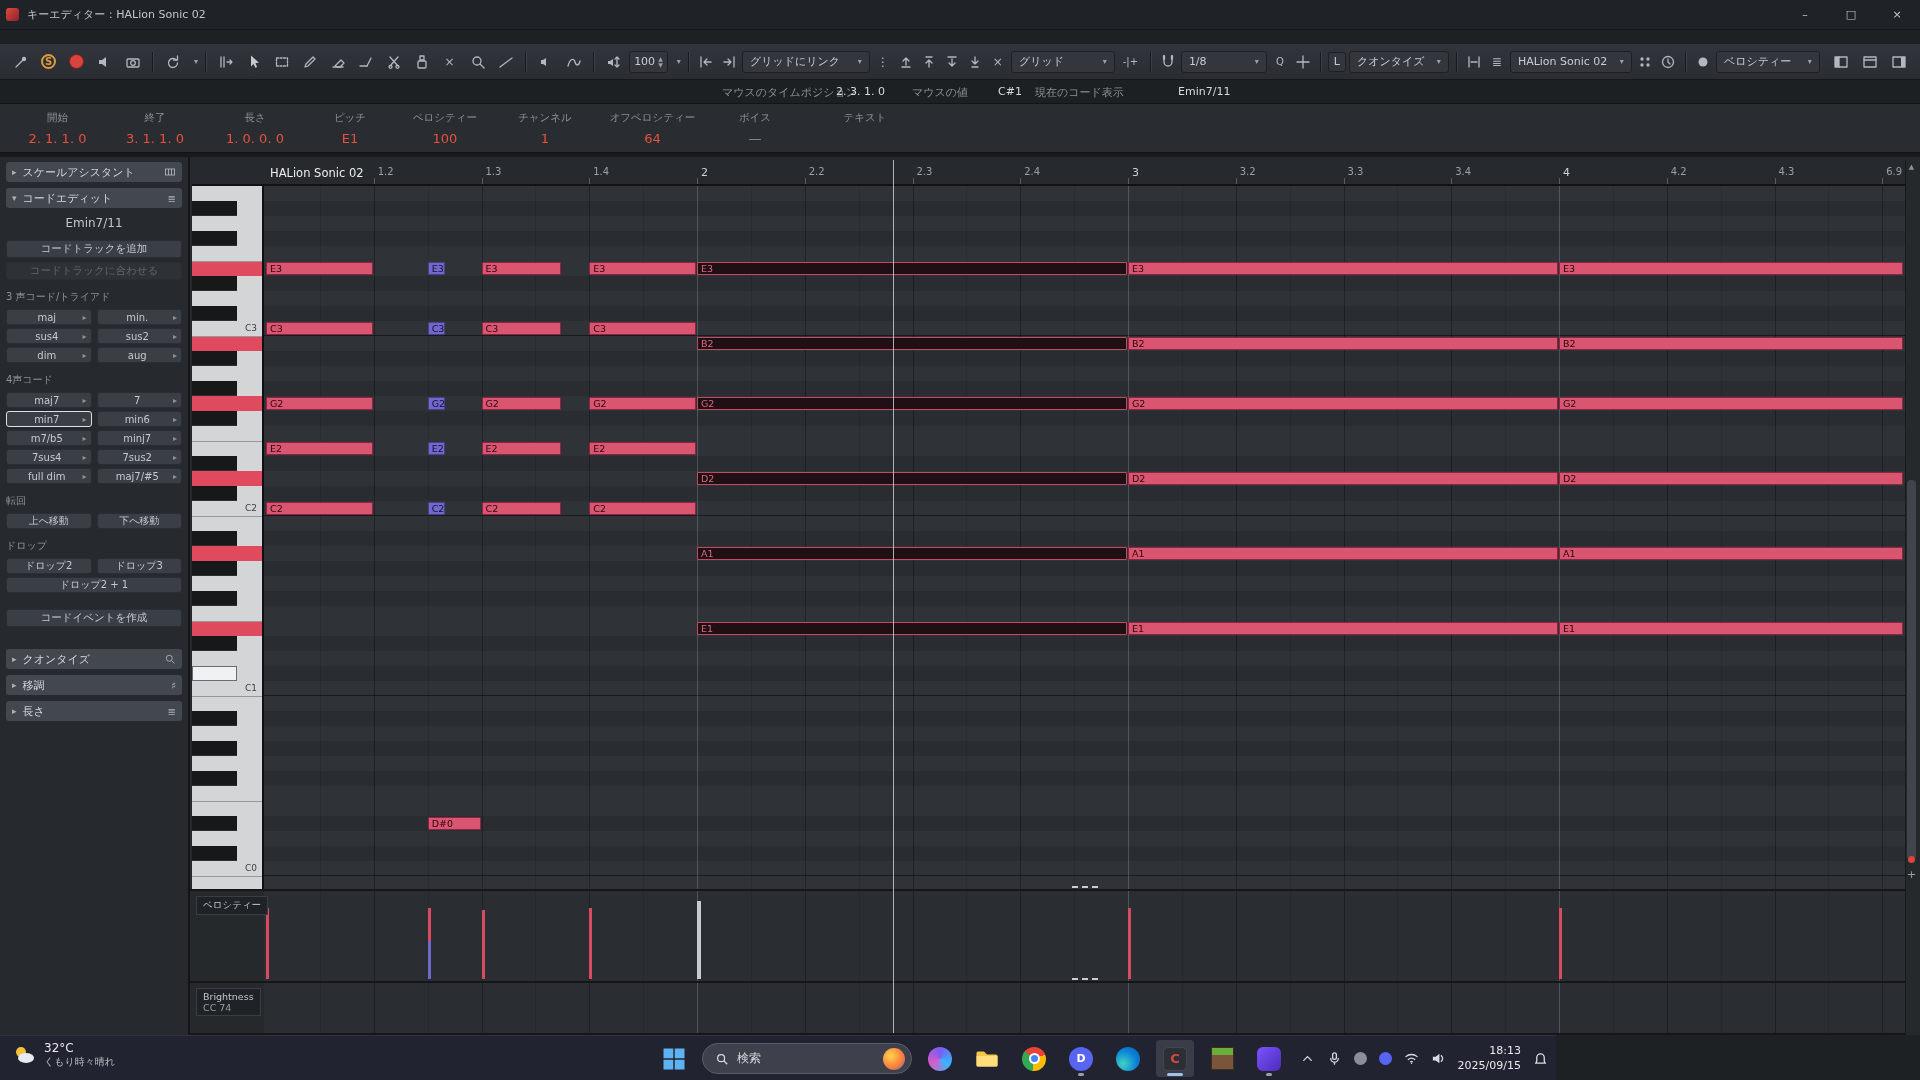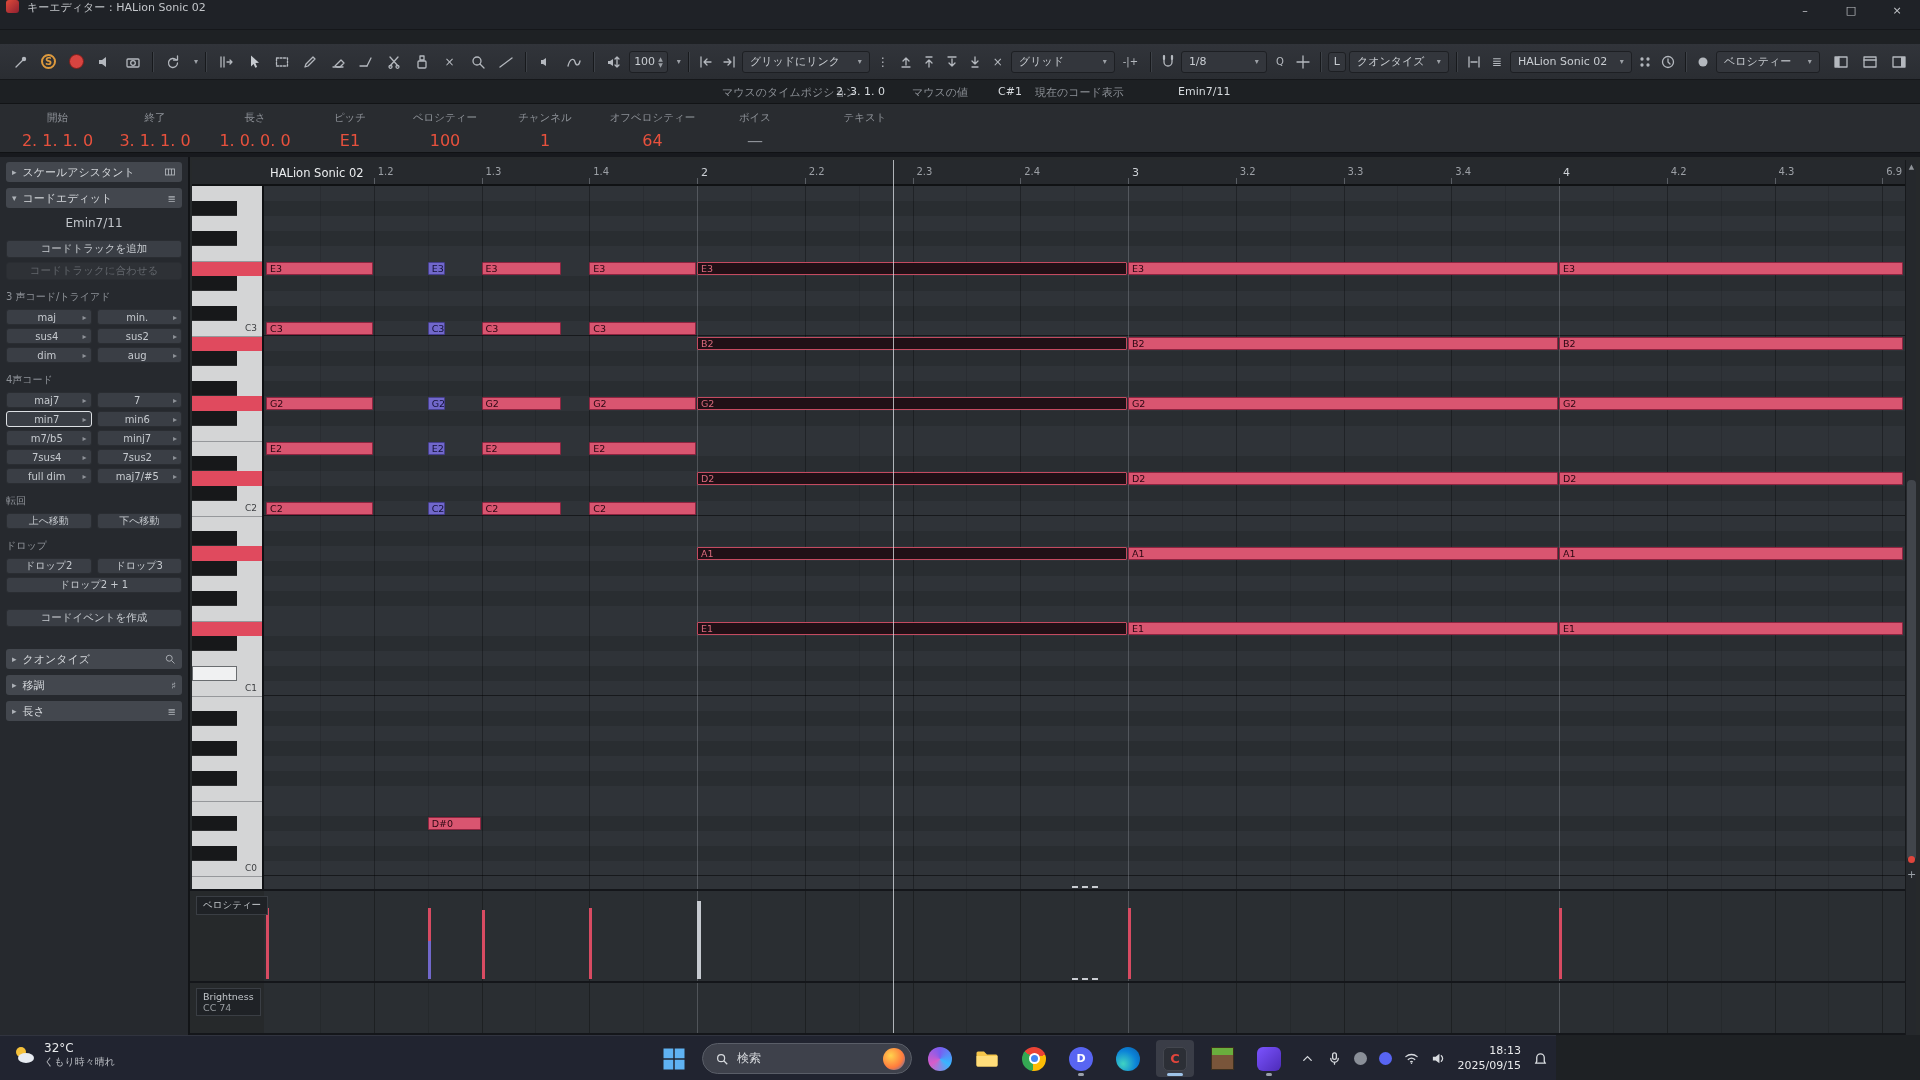--- a/index.html
+++ b/index.html
@@ -1,20 +1,20 @@
 <!DOCTYPE html>
 <html><head>
 <meta charset="utf-8">
 <style>
 *{margin:0;padding:0;box-sizing:border-box;font-family:"DejaVu Sans","Liberation Sans",sans-serif;}
 html,body{width:1920px;height:1080px;overflow:hidden;background:#1e2124;}
 #screen{position:absolute;left:0;top:0;width:1920px;height:1080px;}
 
 
-#titlebar{position:absolute;left:0;top:0;width:1920px;height:30px;background:#1f2227;display:flex;gap:8px;padding-left:6px;color:#c3c6ca;font-size:11px;border-bottom:1px solid #15171a;}
+#titlebar{position:absolute;left:0;top:0;width:1920px;height:30px;background:#1f2227;display:flex;align-items:center;gap:8px;padding-left:6px;color:#c3c6ca;font-size:11px;border-bottom:1px solid #15171a;}
 #app-icon{width:13px;height:13px;border-radius:3px;background:linear-gradient(135deg,#e04a3a,#8e2030);}
 #win-controls{margin-left:auto;display:flex;height:20px;}
 .win-btn{width:46px;height:20px;display:flex;align-items:center;justify-content:center;color:#c3c6ca;font-size:11px;}
 
 
 #menubar{position:absolute;left:0;top:20px;width:1920px;height:24px;background:#25282c;display:flex;align-items:center;gap:26px;padding-left:16px;font-size:12px;color:#c9ccd0;border-bottom:1px solid #17191c;}
 .menu-item{cursor:default;}
 
 
 #toolbar{position:absolute;left:0;top:44px;width:1920px;height:36px;background:linear-gradient(#31343a,#2a2d32);display:flex;align-items:center;gap:3px;padding:0 8px;border-bottom:1px solid #15171a;}
@@ -34,21 +34,21 @@
 
 
 #statusline{position:absolute;left:0;top:80px;width:1920px;height:24px;background:#1d2023;border-bottom:1px solid #121416;font-size:11px;}
 #statusline .sl-label{color:#8e9298;position:absolute;top:5px;}
 #statusline .sl-value{color:#d6dade;position:absolute;top:5px;}
 
 
 #infoline{position:absolute;left:0;top:104px;width:1920px;height:49px;background:#292c30;border-bottom:1px solid #101214;display:flex;padding-left:10px;padding-top:7px;}
 .if-field{text-align:center;}
 .if-label{font-size:10.5px;color:#8e9298;margin-bottom:6px;}
-.if-value{font-size:16px;color:#e8513d;}
+.if-value{font-size:13px;color:#e8513d;}
 #splitter{position:absolute;left:0;top:153px;width:1920px;height:4px;background:#17191d;}
 
 
 #leftpanel{position:absolute;left:0;top:157px;width:190px;height:878px;background:#26292e;border-right:2px solid #121417;padding:5px 6px;font-size:11px;color:#c6cacf;}
 .lp-header{height:20px;background:#43474e;border-radius:3px;display:flex;align-items:center;gap:6px;padding:0 6px;margin-bottom:6px;font-size:11px;color:#d6d9dd;}
 .lp-header .hdr-icon{margin-left:auto;display:flex;color:#aeb2b8;font-size:10px;}
 .lp-header .hdr-icon svg{width:12px;height:12px;stroke:#aeb2b8;fill:none;stroke-width:1.2;}
 .lp-arrow{font-size:9px;color:#aeb2b8;}
 .lp-chordname{text-align:center;color:#c2c6cb;font-size:12px;margin:8px 0 10px;}
 .lp-btn{height:18px;background:#3a3e45;border:1px solid #2a2d32;border-radius:3px;display:flex;align-items:center;justify-content:center;font-size:10.5px;color:#c6cacf;margin-bottom:4px;}

